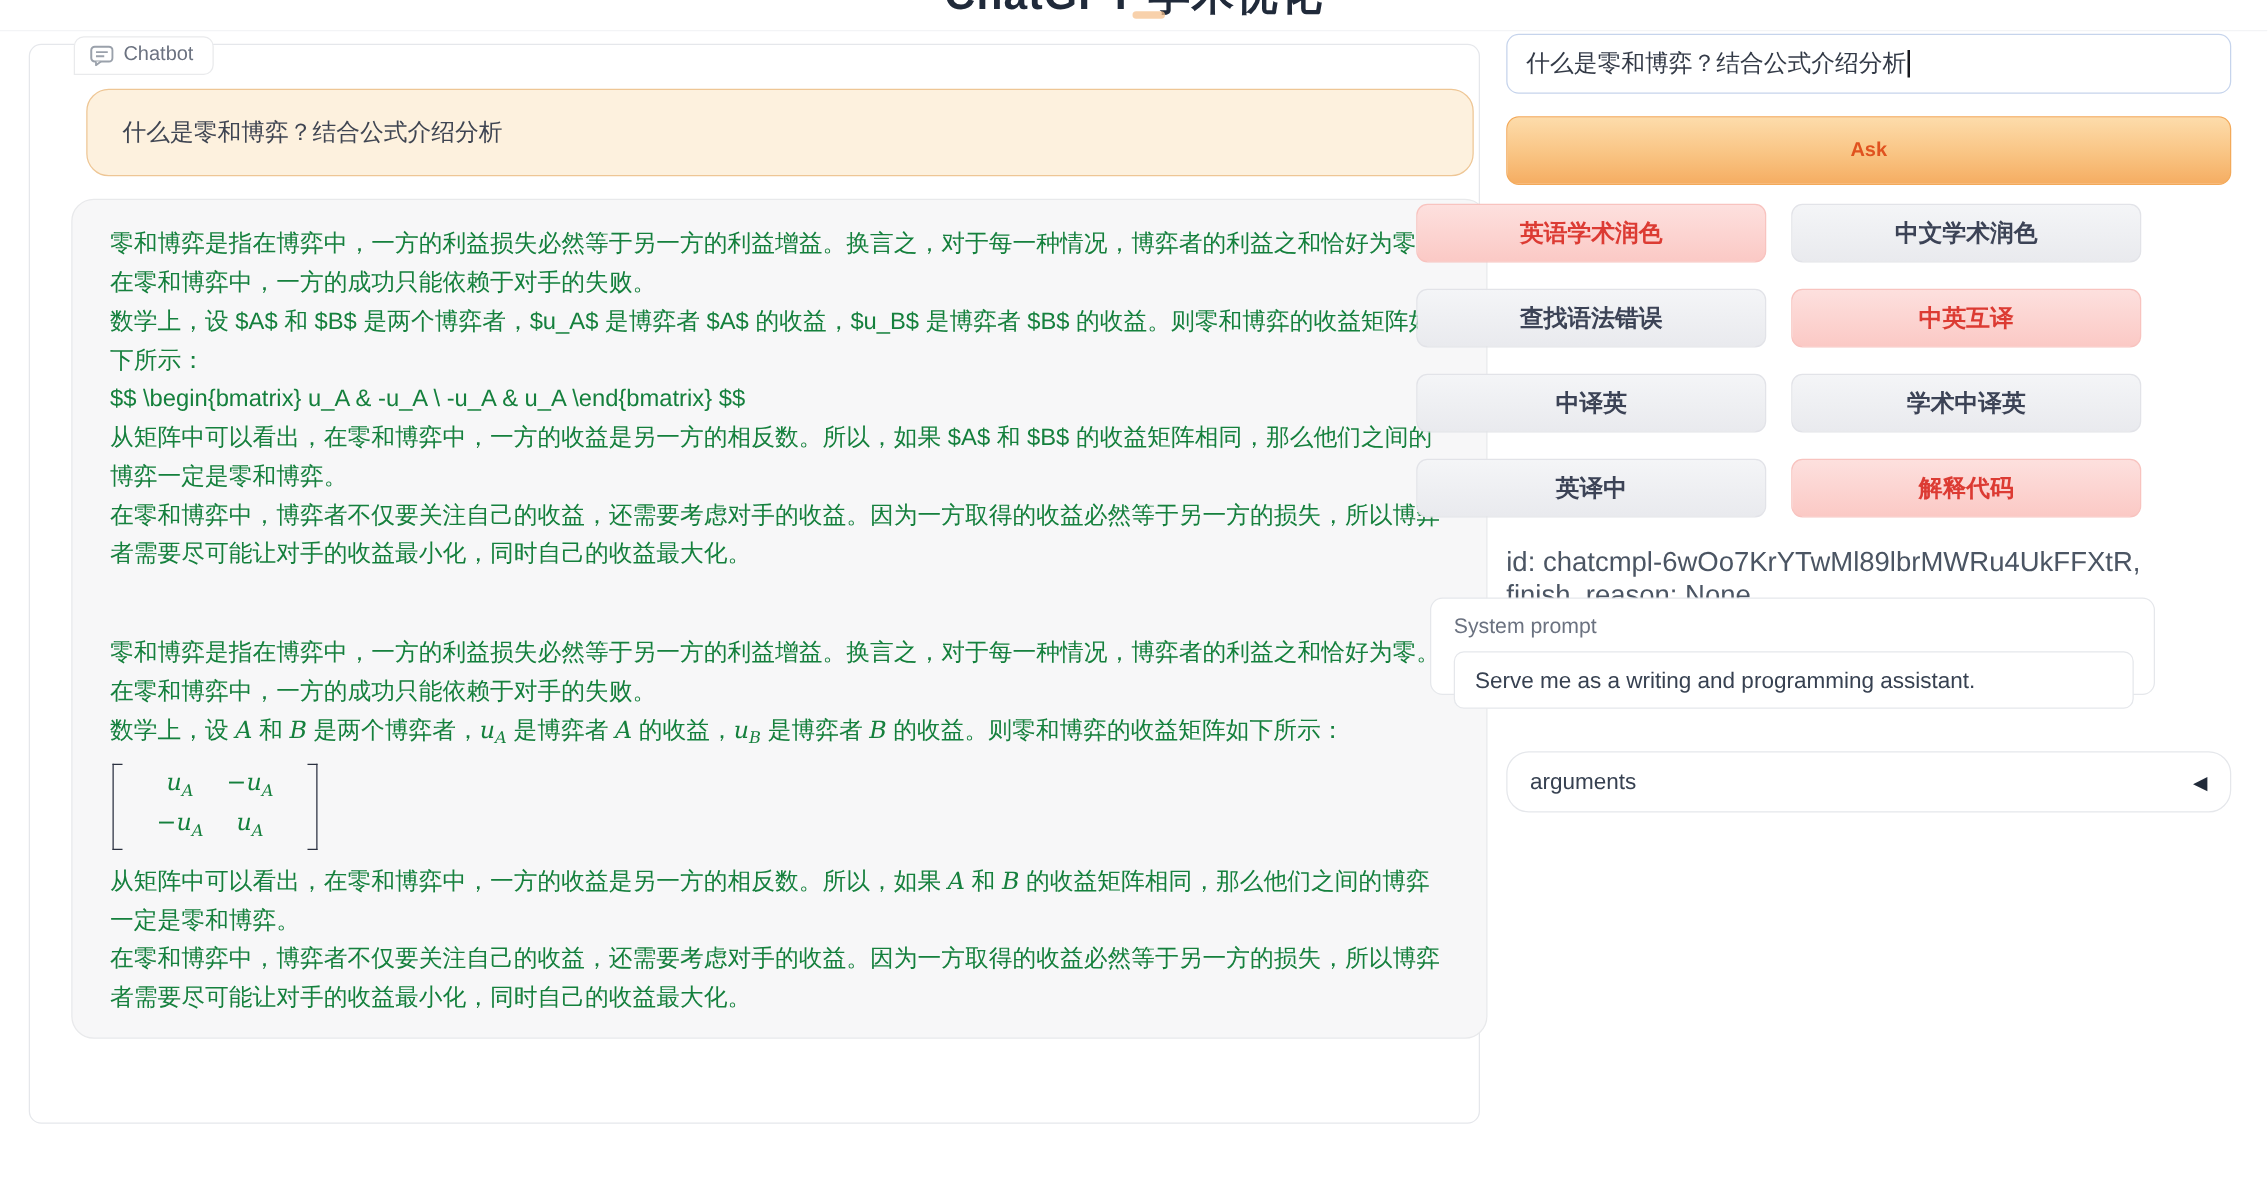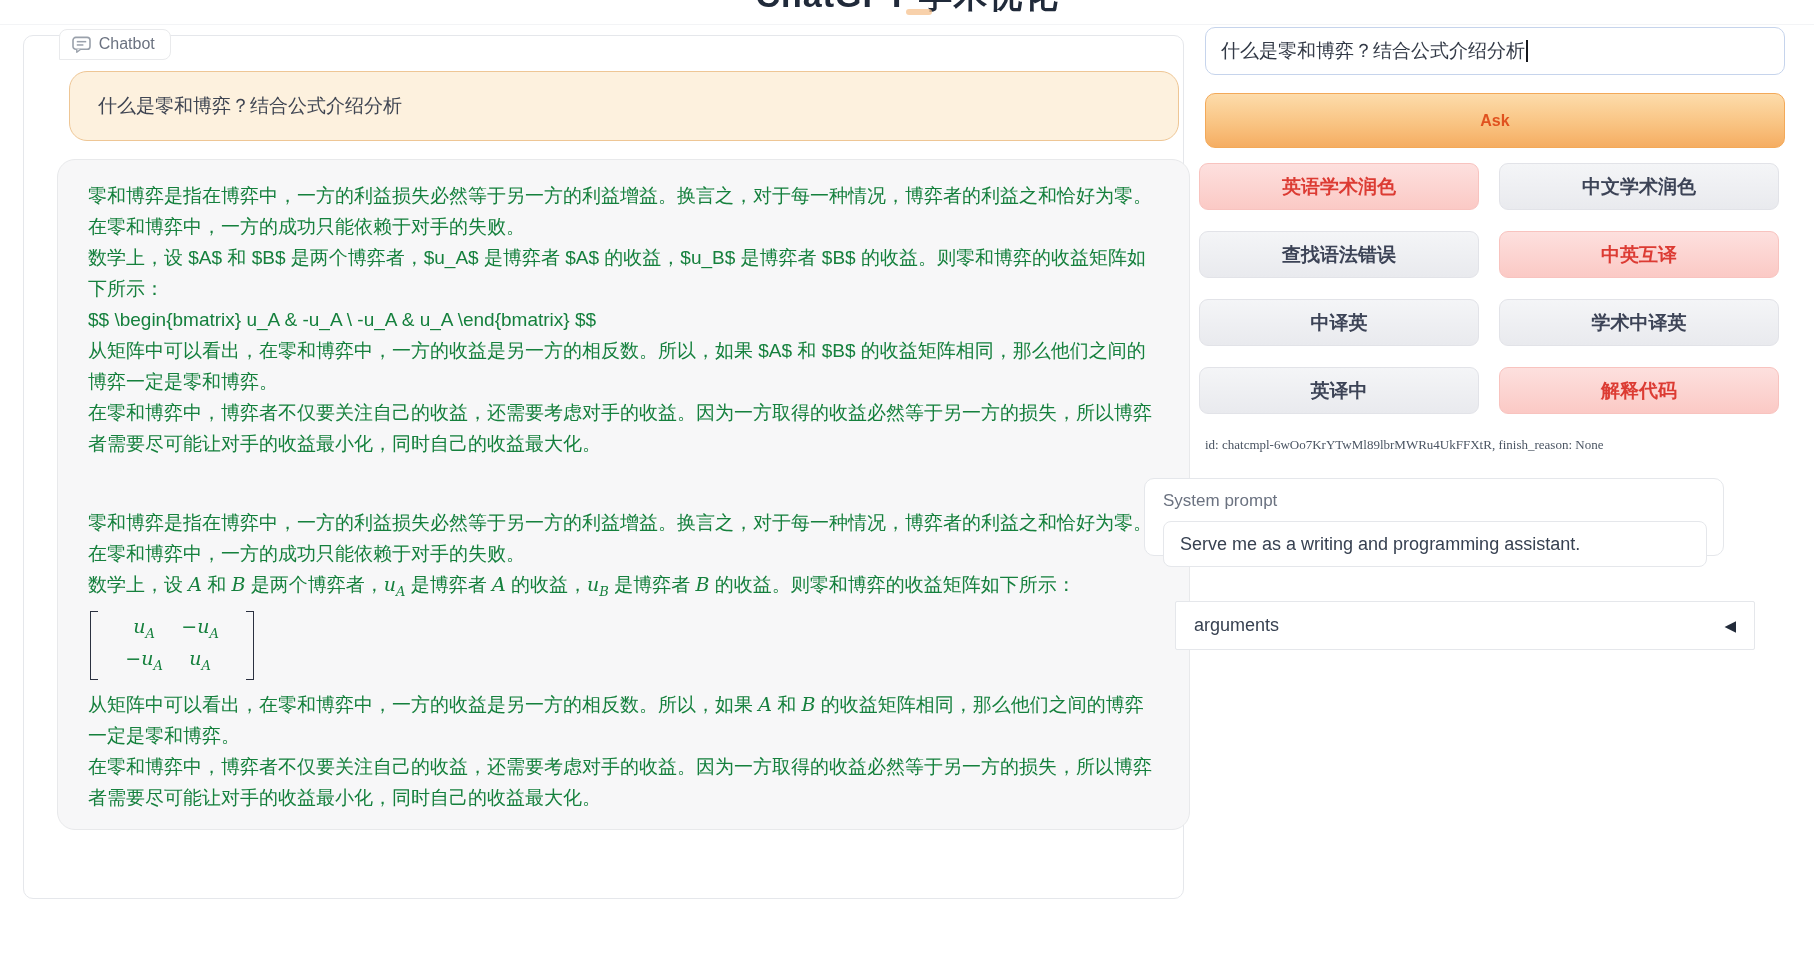--- a/index.html
+++ b/index.html
@@ -53,42 +53,42 @@
     background:#fff;border:1.6px solid #c6d4ec;border-radius:10px;
     display:flex;align-items:center;padding:0 15px;font-size:19px;color:#333a47;}
   .caret{display:inline-block;width:1.6px;height:22px;background:#16181d;margin-left:1px;}
 
   .ask-btn{position:absolute;left:1205px;top:93px;width:580px;height:55px;box-sizing:border-box;
     background:linear-gradient(180deg,#fddcab 0%,#f9c483 55%,#f5ad62 100%);
     border:1.3px solid #f3a959;border-radius:10px;
     display:flex;align-items:center;justify-content:center;
     font-size:16px;font-weight:700;color:#e0521f;cursor:pointer;}
 
-  .btn-grid{position:absolute;left:1199px;top:163px;width:580px;
+  .btn-grid{position:absolute;left:1133px;top:163px;width:580px;
     display:grid;grid-template-columns:280px 280px;column-gap:20px;row-gap:21px;}
   .qbtn{height:47px;box-sizing:border-box;border-radius:9px;
     display:flex;align-items:center;justify-content:center;
     font-size:19px;font-weight:700;cursor:pointer;}
   .qbtn.gray{background:linear-gradient(180deg,#f4f5f7 0%,#e9eaee 100%);
     border:1.3px solid #e2e3e8;color:#3c4356;}
   .qbtn.red{background:linear-gradient(180deg,#fde0de 0%,#fbc9c5 100%);
     border:1.3px solid #f8c3bf;color:#dc3b33;}
 
   .status-line{position:absolute;left:1205px;top:437px;width:580px;
-    font-size:13px;color:#4b5563;font-family:Liberation Serif, serif;}
+    font-size:22px;color:#4b5563;}
 
   .sys-group{position:absolute;left:1144px;top:478px;width:580px;height:78px;box-sizing:border-box;
     background:#fff;border:1.3px solid #e5e7eb;border-radius:10px;}
   .sys-label{position:absolute;left:18px;top:12px;font-size:17px;color:#6b7280;}
   .sys-input{position:absolute;left:18px;top:42px;width:544px;height:46px;box-sizing:border-box;
     border:1.3px solid #e5e7eb;border-radius:8px;background:#fff;
     font-family:"Liberation Sans", sans-serif;font-size:18px;color:#374151;padding:0 16px;outline:none;}
 
-  .accordion{position:absolute;left:1175px;top:601px;width:580px;height:49px;box-sizing:border-box;
-    background:#fff;border:1.3px solid #e5e7eb;border-radius:2px;
+  .accordion{position:absolute;left:1205px;top:601px;width:580px;height:49px;box-sizing:border-box;
+    background:#fff;border:1.3px solid #e5e7eb;border-radius:18px;
     display:flex;align-items:center;justify-content:space-between;
     padding:0 18px;cursor:pointer;}
   .accordion .acc-label{font-size:18px;color:#374151;}
   .accordion .acc-caret{font-size:15px;color:#222b3a;}
 </style>
 </head>
 <body>
 
 <div class="title-clip">ChatGPT 学术优化</div>
 <div class="title-underline"></div>

